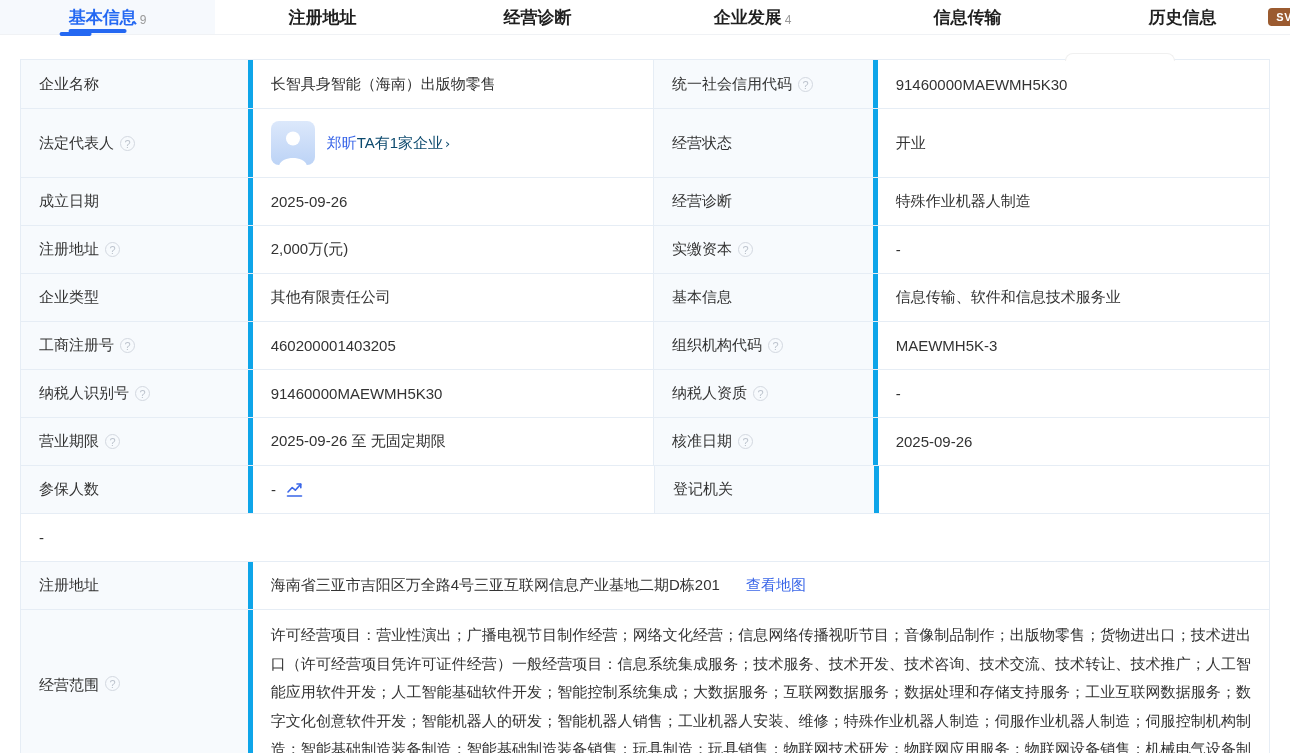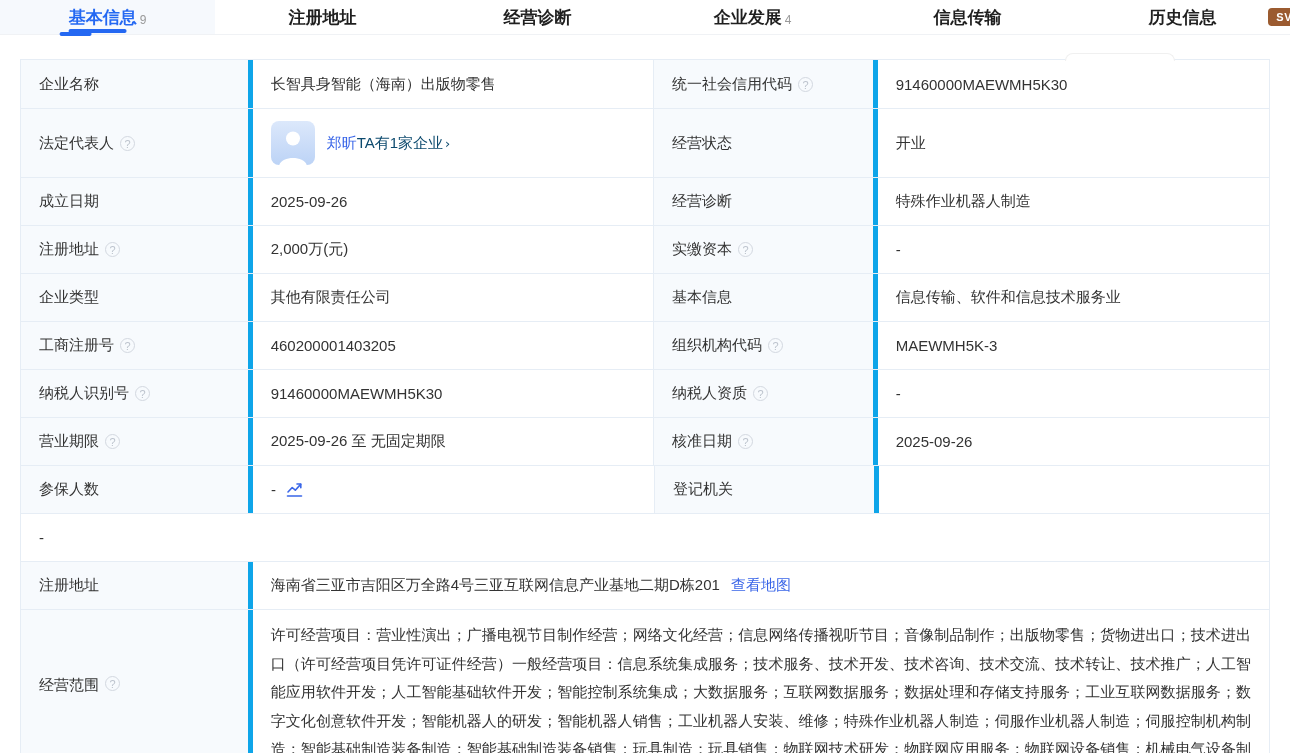--- a/index.html
+++ b/index.html
@@ -41,21 +41,21 @@
   .avatar { width:44px; height:44px; margin-right:12px; flex:none; }
   .rep-lines { display:flex; flex-direction:row; justify-content:center; line-height:22px; }
   .orange { color:#0c4a6e; text-decoration:none; cursor:pointer; }
   .orange .arr { font-family:"DejaVu Sans",sans-serif; font-size:13px; margin-left:2px; }
 
   .trend-icon { display:inline-flex; margin-left:10px; cursor:pointer; }
 
   .scope-cell { display:block; padding:11px 18px; line-height:28.5px; font-size:15px;
     text-align:justify; }
   .scope-label { align-items:flex-start; padding-top:66px; }
-  .maplink { margin-left:11px; white-space:nowrap; }
+  .maplink { margin-left:26px; white-space:nowrap; }
 </style>
 </head>
 <body>
 
 <div class="tabbar">
   <div class="tab active">
     <span>基本信息</span>
     <span class="count">9</span>
     <span class="underline"></span>
   </div>

